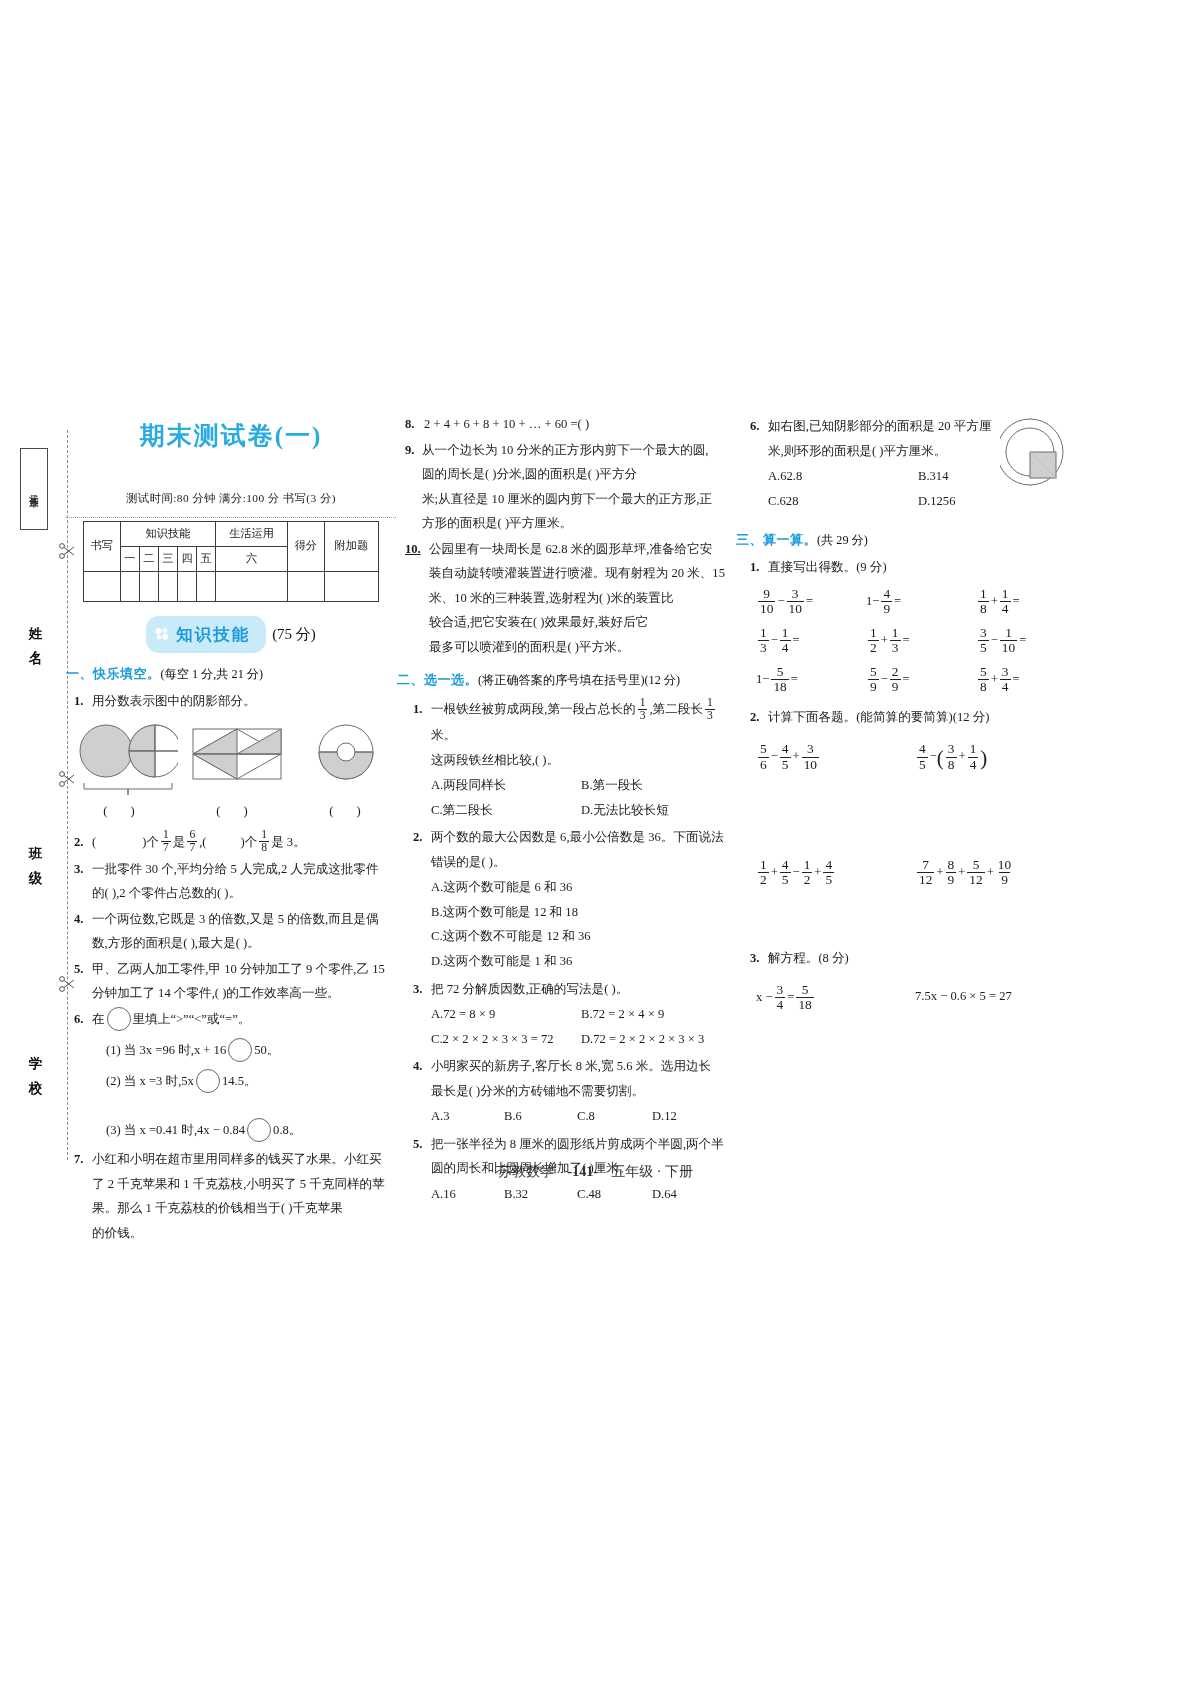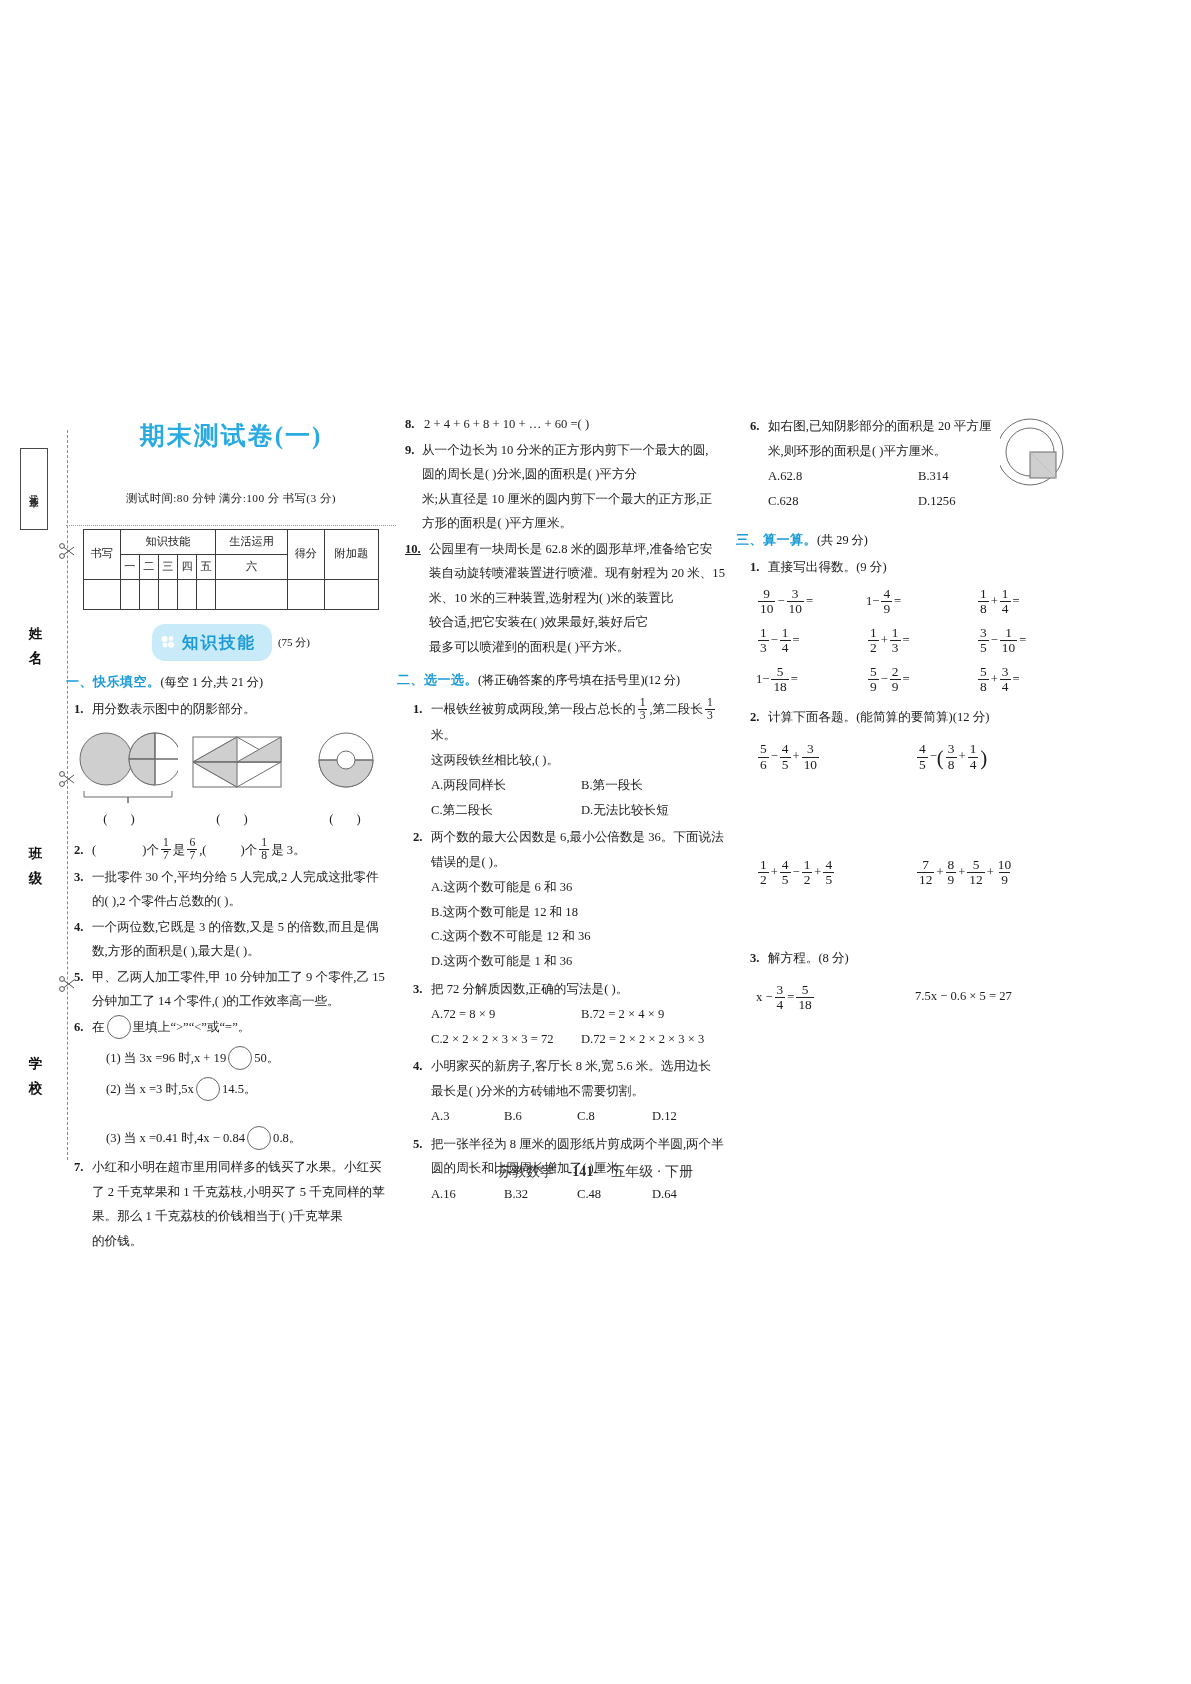--- a/index.html
+++ b/index.html
@@ -36,41 +36,41 @@
   .col1{left:66px;width:330px;}
   .col2{left:405px;width:320px;}
   .col3{left:742px;width:332px;}
 
   
   .paper-title{
     text-align:center;color:#29ABE2;font-weight:bold;
     font-size:25px;letter-spacing:2px;margin:0 0 26px 0;
     font-family:"Liberation Serif","DejaVu Serif",serif;
   }
-  .meta-line{text-align:center;font-size:11.4px;letter-spacing:.4px;margin-bottom:16px;}
+  .meta-line{text-align:center;font-size:11.4px;letter-spacing:.4px;margin-bottom:8px;}
   .meta-rule{border-top:1px dotted #9b9b9b;margin:2px 0 3px 0;}
 
   
   table.score{border-collapse:collapse;width:296px;margin:0 auto 14px auto;font-size:11.2px;}
   table.score td,table.score th{
     border:1px solid #3c3c3c;text-align:center;font-weight:normal;
     padding:1px 0;height:19px;
   }
   table.score .tall{height:40px;}
   table.score .blankrow td{height:27px;}
 
   
   .pill-wrap{display:flex;align-items:center;justify-content:center;gap:6px;margin:10px 0 8px 0;}
   .pill{
     background:#C9EAF8;color:#1B9BD8;font-weight:bold;font-size:16.5px;
     border-radius:13px;padding:2px 16px 3px 30px;letter-spacing:2px;position:relative;
     font-family:"Liberation Sans","DejaVu Sans",sans-serif;
   }
   .pill .dots{position:absolute;left:9px;top:50%;transform:translateY(-50%);width:14px;height:13px;}
-  .pill-score{font-size:11px;color:#111;}
+  .pill-score{font-size:15px;color:#111;}
 
   
   .bhead{color:#1B9BD8;font-weight:bold;font-size:13px;margin:8px 0 2px 0;letter-spacing:.5px;}
   .bhead .blk{color:#111;font-weight:normal;font-size:12.2px;letter-spacing:0;}
 
   .q{margin:0 0 1px 0;text-indent:0;padding-left:15px;position:relative;}
   .q .num{position:absolute;left:0;top:0;font-weight:bold;}
   .q2{padding-left:26px;}
   .q2 .num{left:8px;}
   .opts{padding-left:26px;display:flex;}
@@ -284,21 +284,21 @@
       <div>甲、乙两人加工零件,甲 10 分钟加工了 9 个零件,乙 15</div>
       <div>分钟加工了 14 个零件,(        )的工作效率高一些。</div>
     </div>
 
     <div class="q q2">
       <span class="num">6.</span>
       <div>
         <span>在</span><span class="circ lg"></span><span>里填上“&gt;”“&lt;”或“=”。</span>
       </div>
       <div style="padding-left:14px;margin-top:6px;">
-        <span>(1) 当 3x =96 时,x + 19</span><span class="circ lg"></span><span>50。</span>
+        <span>(1) 当 3x =96 时,x + 16</span><span class="circ lg"></span><span>50。</span>
       </div>
       <div style="padding-left:14px;margin-top:6px;">
         <span>(2) 当 x =3 时,5x</span><span class="circ lg"></span><span>14.5。</span>
       </div>
       <div style="padding-left:14px;margin-top:24px;">
         <span>(3) 当 x =0.41 时,4x − 0.84</span><span class="circ lg"></span><span>0.8。</span>
       </div>
     </div>
 
     <div class="q q2" style="margin-top:4px;">

